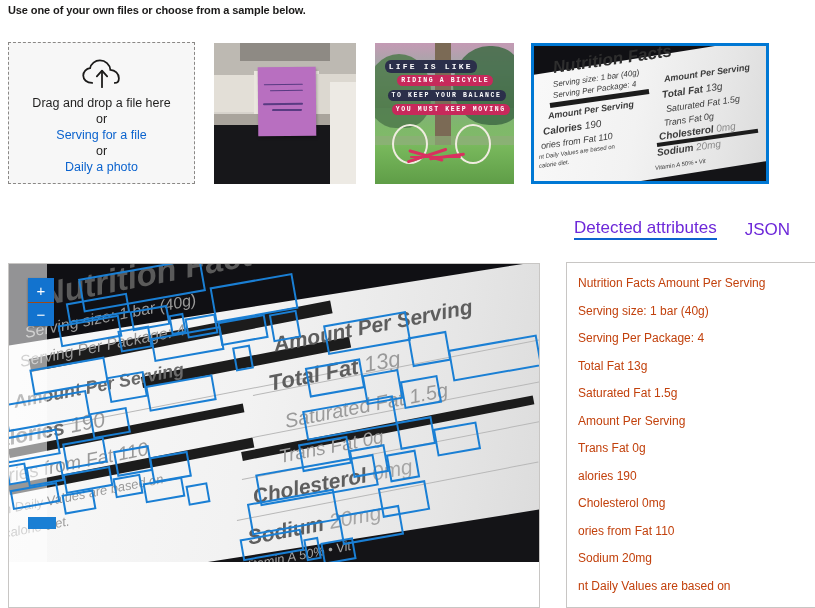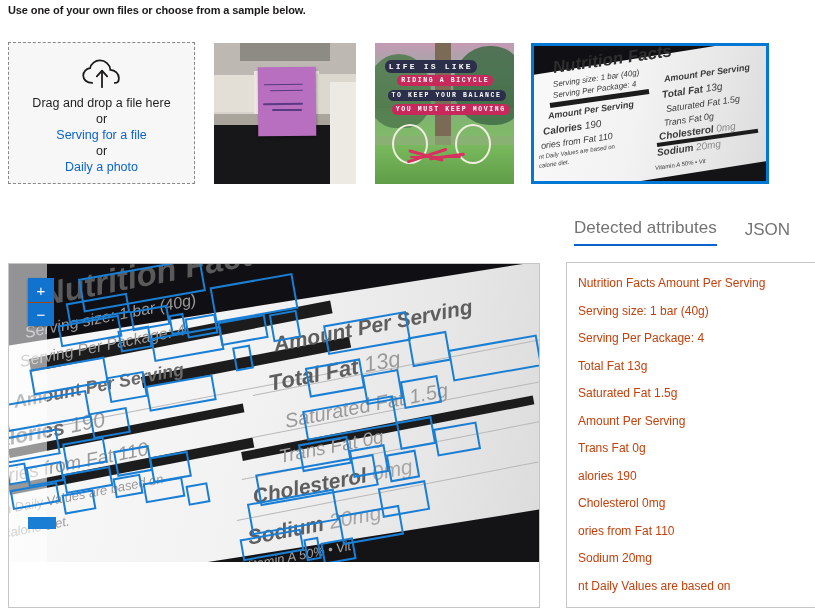--- a/index.html
+++ b/index.html
@@ -135,21 +135,21 @@
   }
   .nut-bar { position: absolute; background: #1c1c1c; transform-origin: left center; }
   .nut-rule { position: absolute; background: #b8b8b8; height: 1px; transform-origin: left center; }
 
   
   .form-title {
     position: absolute; left: 8px; top: 220px;
     font-size: 17px; color: #1b1a19;
   }
   .tabs { position: absolute; left: 574px; top: 218px; display: flex; align-items: flex-end; gap: 28px; }
-  .tab { font-size: 17px; color: #737373; padding-bottom: 6px; cursor: pointer; }
+  .tab { font-size: 17px; color: #6d28d9; cursor: pointer; }
   .tab.active { border-bottom: 2px solid #0b63ce; }
 
   
   .viewer {
     position: absolute;
     left: 8px; top: 263px;
     width: 532px; height: 345px;
     border: 1px solid #c8c6c4;
     background: #ffffff;
     overflow: hidden;

